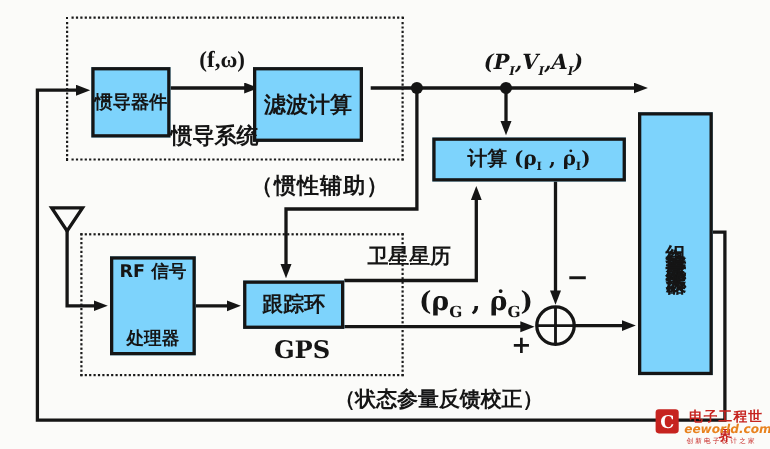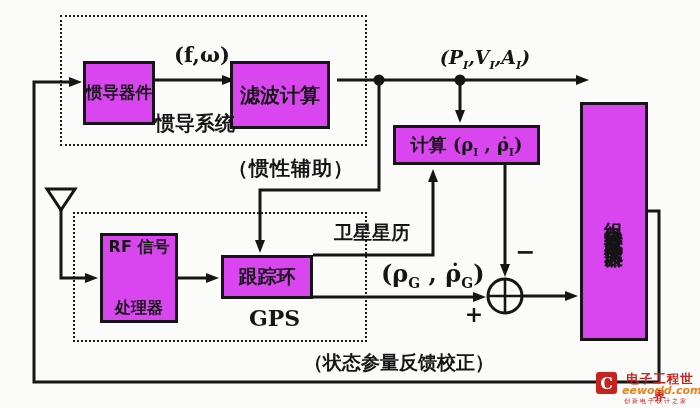--- a/index.html
+++ b/index.html
@@ -4,21 +4,21 @@
 <style>
   html,body{margin:0;padding:0;}
   .canvas{
     position:relative; width:700px; height:408px;
     background:#fbfbf9; overflow:hidden;
     font-family:"DejaVu Sans",sans-serif; color:#151515;
   }
   .layer{position:absolute;left:0;top:0;}
   .box{
     position:absolute; box-sizing:border-box;
-    border:3px solid #151515; background:#d946ef;
+    border:3px solid #151515; background:#7dd3fc;
     display:flex; align-items:center; justify-content:center;
     font-weight:bold; z-index:3; text-align:center;
   }
   .dashedbox{
     position:absolute; box-sizing:border-box;
     border:2px dotted #1a1a1a; background:transparent; z-index:2;
   }
   .lbl{
     position:absolute; white-space:nowrap; font-weight:bold;
     z-index:4; text-align:center;
@@ -93,40 +93,40 @@
   <div class="dashedbox" style="left:73px;top:212px;width:294px;height:130px;"></div>
 
   <div class="box" style="left:83px;top:61px;width:72px;height:64px;font-size:16.5px;">
     <span>惯导器件</span>
   </div>
 
   <div class="box" style="left:230px;top:61px;width:100px;height:68px;font-size:20px;">
     <span>滤波计算</span>
   </div>
 
-  <div class="box math" style="left:393px;top:125px;width:147px;height:40px;font-size:18px;">
+  <div class="box math" style="left:393px;top:125px;width:176px;height:40px;font-size:18px;">
     <span>
       <span>计算 (ρ</span><sub>I</sub><span> , ρ̇</span><sub>I</sub><span>)</span>
     </span>
   </div>
 
   <div class="box rfbox" style="left:100px;top:233px;width:78px;height:90px;font-size:16px;gap:38px;">
     <span>RF 信号</span>
     <span>处理器</span>
   </div>
 
   <div class="box" style="left:221px;top:255px;width:92px;height:44px;font-size:19px;">
     <span>跟踪环</span>
   </div>
 
   <div class="box" style="left:580px;top:102px;width:68px;height:239px;font-size:19px;">
     <span class="vtext">组合导航卡尔曼滤波器</span>
   </div>
 
-  <div class="lbl math" style="left:158px;top:42px;width:88px;font-size:21px;">(f,ω)</div>
+  <div class="lbl math" style="left:158px;top:42px;width:88px;font-size:21px;font-family:Liberation Serif, serif;">(f,ω)</div>
 
   <div class="lbl math" style="left:420px;top:46px;width:130px;font-size:19px;font-style:italic;">
     <span>(P</span><sub>I</sub><span>,V</span><sub>I</sub><span>,A</span><sub>I</sub><span>)</span>
   </div>
 
   <div class="lbl" style="left:212px;top:155px;width:158px;font-size:20px;letter-spacing:1px;">（惯性辅助）</div>
 
   <div class="lbl" style="left:153px;top:110px;width:84px;font-size:20px;">惯导系统</div>
 
   <div class="lbl" style="left:331px;top:220px;width:82px;font-size:19px;">卫星星历</div>

